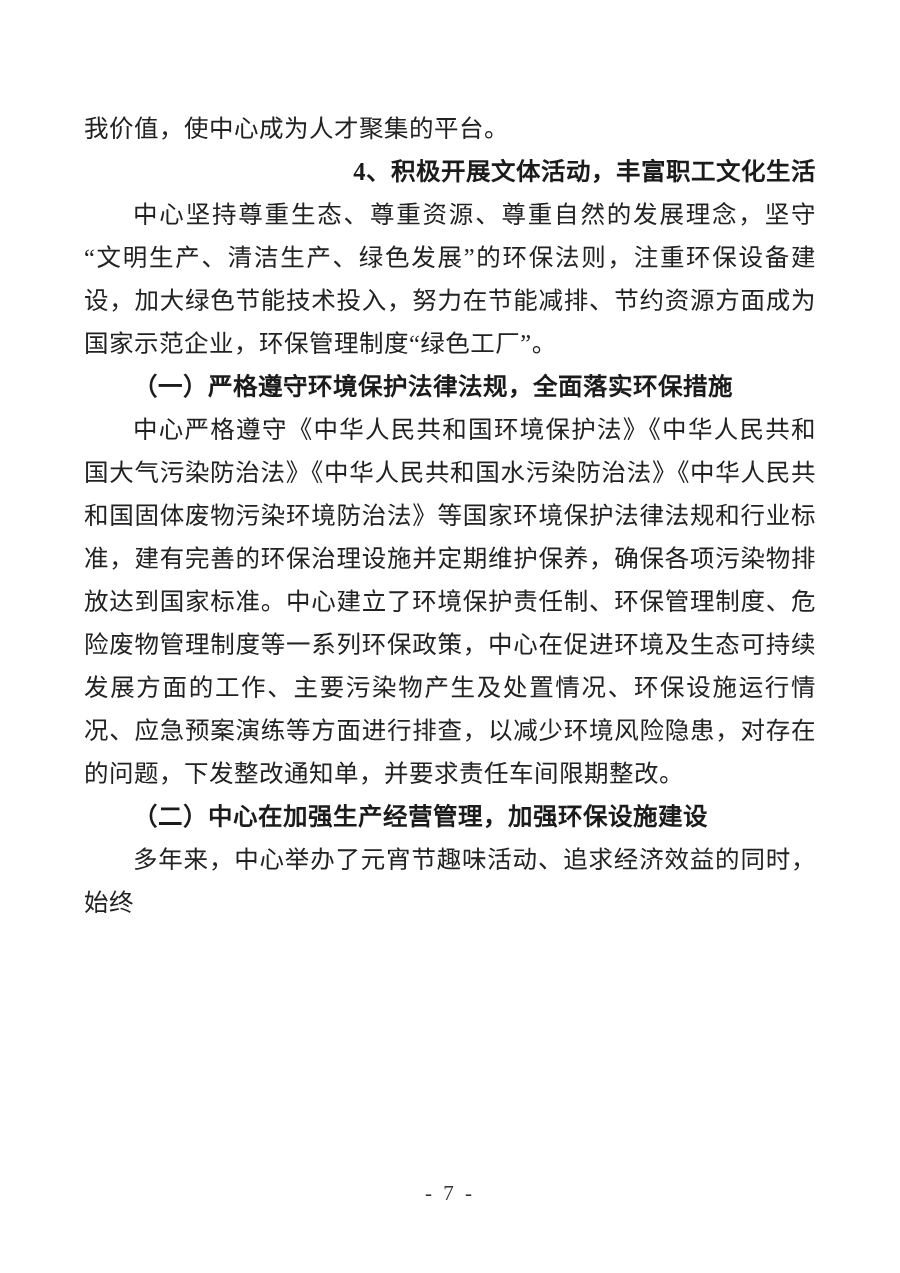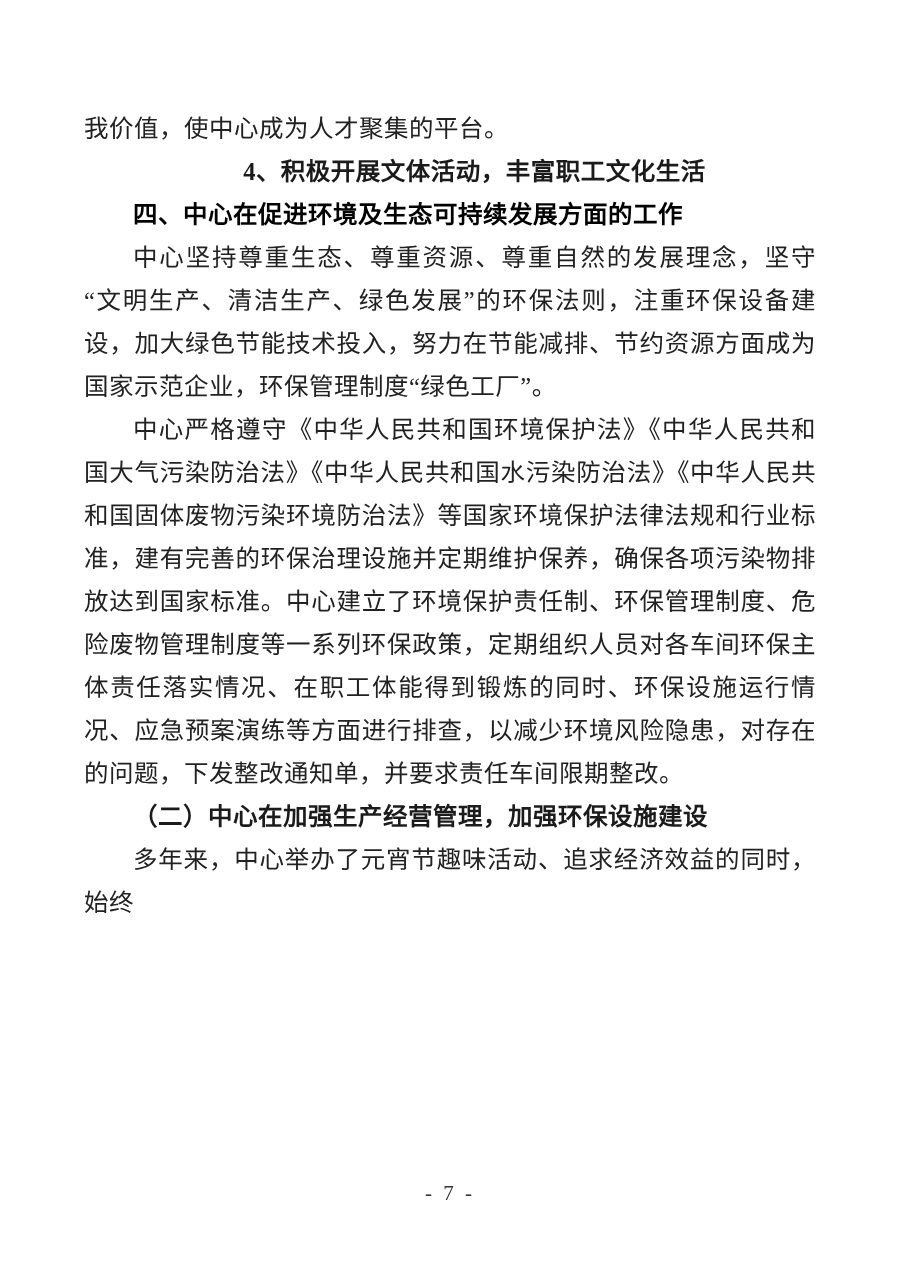--- a/index.html
+++ b/index.html
@@ -34,21 +34,21 @@
     font-family: Liberation Serif, serif;
   }
   
   .content p.flush {
     text-indent: 0;
   }
   
   .content p.h-num {
     font-weight: 700;
     color: #1b1b1b;
-    text-align: center;
+    text-align: right;
   }
   
   .content p.h-main {
     font-family: "Liberation Sans", "DejaVu Sans", sans-serif;
     font-weight: 700;
     color: #000000;
     text-align: left;
     letter-spacing: 0.5px;
   }
   
@@ -70,20 +70,20 @@
     letter-spacing: 3px;
   }
 </style>
 </head>
 <body>
 
 <div class="page">
   <div class="content">
     <p class="flush">我价值，使中心成为人才聚集的平台。</p>
     <p class="h-num">4、积极开展文体活动，丰富职工文化生活</p>
-    <p class="h-main">四、中心在促进环境及生态可持续发展方面的工作</p>
     <p>中心坚持尊重生态、尊重资源、尊重自然的发展理念，坚守“文明生产、清洁生产、绿色发展”的环保法则，注重环保设备建设，加大绿色节能技术投入，努力在节能减排、节约资源方面成为国家示范企业，环保管理制度“绿色工厂”。</p>
-    <p>中心严格遵守《中华人民共和国环境保护法》《中华人民共和国大气污染防治法》《中华人民共和国水污染防治法》《中华人民共和国固体废物污染环境防治法》等国家环境保护法律法规和行业标准，建有完善的环保治理设施并定期维护保养，确保各项污染物排放达到国家标准。中心建立了环境保护责任制、环保管理制度、危险废物管理制度等一系列环保政策，定期组织人员对各车间环保主体责任落实情况、在职工体能得到锻炼的同时、环保设施运行情况、应急预案演练等方面进行排查，以减少环境风险隐患，对存在的问题，下发整改通知单，并要求责任车间限期整改。</p>
+    <p class="h-sub">（一）严格遵守环境保护法律法规，全面落实环保措施</p>
+    <p>中心严格遵守《中华人民共和国环境保护法》《中华人民共和国大气污染防治法》《中华人民共和国水污染防治法》《中华人民共和国固体废物污染环境防治法》等国家环境保护法律法规和行业标准，建有完善的环保治理设施并定期维护保养，确保各项污染物排放达到国家标准。中心建立了环境保护责任制、环保管理制度、危险废物管理制度等一系列环保政策，中心在促进环境及生态可持续发展方面的工作、主要污染物产生及处置情况、环保设施运行情况、应急预案演练等方面进行排查，以减少环境风险隐患，对存在的问题，下发整改通知单，并要求责任车间限期整改。</p>
     <p class="h-sub">（二）中心在加强生产经营管理，加强环保设施建设</p>
     <p>多年来，中心举办了元宵节趣味活动、追求经济效益的同时，始终</p>
   </div>
   <div class="footer">- 7 -</div>
 </div>
 
 </body></html>

